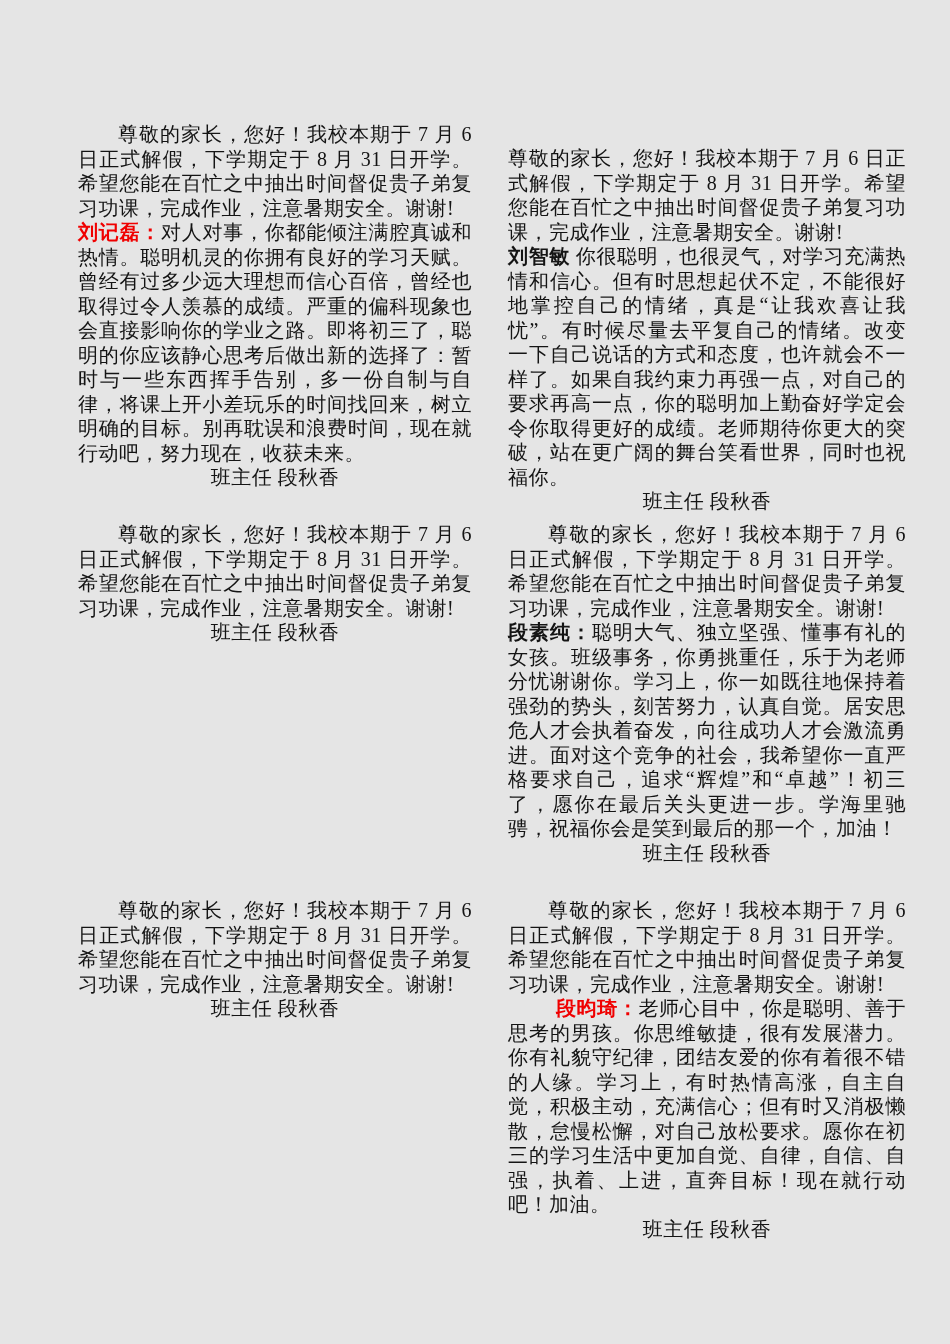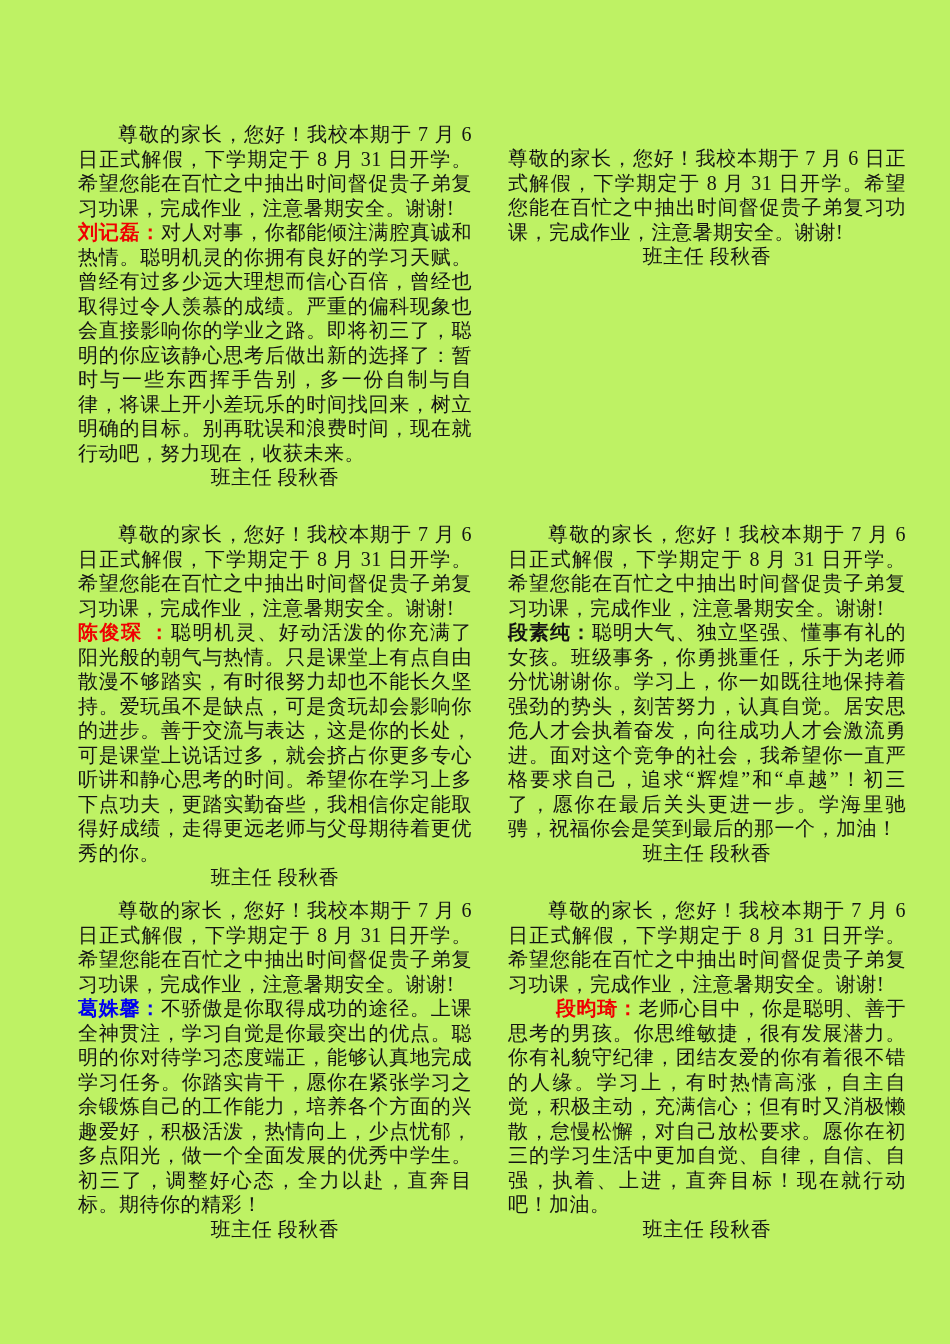--- a/index.html
+++ b/index.html
@@ -4,21 +4,21 @@
 <style>
   html, body {
     margin: 0;
     padding: 0;
     background: #ffffff;
   }
   .page {
     position: relative;
     width: 950px;
     height: 1344px;
-    background: #bef264;
+    background: #e5e5e5;
     overflow: hidden;
     font-family: "Liberation Serif", "DejaVu Serif", serif;
     color: #141414;
   }
   .note {
     position: absolute;
     font-size: 20px;
     line-height: 24.5px;
     text-align: justify;
     letter-spacing: 0.5px;
@@ -47,38 +47,37 @@
 <div class="page">
 
   <div class="note b1">
     <p class="greeting indent">尊敬的家长，您好！我校本期于 7 月 6 日正式解假，下学期定于 8 月 31 日开学。希望您能在百忙之中抽出时间督促贵子弟复习功课，完成作业，注意暑期安全。谢谢!</p>
     <p class="body"><span class="name" style="color: rgb(240, 0, 0);">刘记磊：</span><span>对人对事，你都能倾注满腔真诚和热情。聪明机灵的你拥有良好的学习天赋。曾经有过多少远大理想而信心百倍，曾经也取得过令人羡慕的成绩。严重的偏科现象也会直接影响你的学业之路。即将初三了，聪明的你应该静心思考后做出新的选择了：暂时与一些东西挥手告别，多一份自制与自律，将课上开小差玩乐的时间找回来，树立明确的目标。别再耽误和浪费时间，现在就行动吧，努力现在，收获未来。</span></p>
     <p class="signature">班主任 段秋香</p>
   </div>
 
   <div class="note b2">
     <p class="greeting">尊敬的家长，您好！我校本期于 7 月 6 日正式解假，下学期定于 8 月 31 日开学。希望您能在百忙之中抽出时间督促贵子弟复习功课，完成作业，注意暑期安全。谢谢!</p>
+    <p class="body"><span class="name" style="color: rgb(20, 20, 20);">刘智敏 </span><span>你很聪明，也很灵气，对学习充满热情和信心。但有时思想起伏不定，不能很好地掌控自己的情绪，真是“让我欢喜让我忧”。有时候尽量去平复自己的情绪。改变一下自己说话的方式和态度，也许就会不一样了。如果自我约束力再强一点，对自己的要求再高一点，你的聪明加上勤奋好学定会令你取得更好的成绩。老师期待你更大的突破，站在更广阔的舞台笑看世界，同时也祝福你。</span></p>
     <p class="signature">班主任 段秋香</p>
   </div>
 
   <div class="note b3">
     <p class="greeting indent">尊敬的家长，您好！我校本期于 7 月 6 日正式解假，下学期定于 8 月 31 日开学。希望您能在百忙之中抽出时间督促贵子弟复习功课，完成作业，注意暑期安全。谢谢!</p>
-    <p class="body"><span class="name" style="color: rgb(240, 0, 0);">陈俊琛 ：</span><span>聪明机灵、好动活泼的你充满了阳光般的朝气与热情。只是课堂上有点自由散漫不够踏实，有时很努力却也不能长久坚持。爱玩虽不是缺点，可是贪玩却会影响你的进步。善于交流与表达，这是你的长处，可是课堂上说话过多，就会挤占你更多专心听讲和静心思考的时间。希望你在学习上多下点功夫，更踏实勤奋些，我相信你定能取得好成绩，走得更远老师与父母期待着更优秀的你。</span></p>
     <p class="signature">班主任 段秋香</p>
   </div>
 
   <div class="note b4">
     <p class="greeting indent">尊敬的家长，您好！我校本期于 7 月 6 日正式解假，下学期定于 8 月 31 日开学。希望您能在百忙之中抽出时间督促贵子弟复习功课，完成作业，注意暑期安全。谢谢!</p>
     <p class="body"><span class="name" style="color: rgb(20, 20, 20); margin-top: 14px;">段素纯：</span><span>聪明大气、独立坚强、懂事有礼的女孩。班级事务，你勇挑重任，乐于为老师分忧谢谢你。学习上，你一如既往地保持着强劲的势头，刻苦努力，认真自觉。居安思危人才会执着奋发，向往成功人才会激流勇进。面对这个竞争的社会，我希望你一直严格要求自己，追求“辉煌”和“卓越”！初三了，愿你在最后关头更进一步。学海里驰骋，祝福你会是笑到最后的那一个，加油！</span></p>
     <p class="signature">班主任 段秋香</p>
   </div>
 
   <div class="note b5">
     <p class="greeting indent">尊敬的家长，您好！我校本期于 7 月 6 日正式解假，下学期定于 8 月 31 日开学。希望您能在百忙之中抽出时间督促贵子弟复习功课，完成作业，注意暑期安全。谢谢!</p>
-    <p class="body"><span class="name" style="color: rgb(0, 0, 240);">葛姝馨：</span><span>不骄傲是你取得成功的途径。上课全神贯注，学习自觉是你最突出的优点。聪明的你对待学习态度端正，能够认真地完成学习任务。你踏实肯干，愿你在紧张学习之余锻炼自己的工作能力，培养各个方面的兴趣爱好，积极活泼，热情向上，少点忧郁，多点阳光，做一个全面发展的优秀中学生。初三了，调整好心态，全力以赴，直奔目标。期待你的精彩！</span></p>
     <p class="signature">班主任 段秋香</p>
   </div>
 
   <div class="note b6">
     <p class="greeting indent">尊敬的家长，您好！我校本期于 7 月 6 日正式解假，下学期定于 8 月 31 日开学。希望您能在百忙之中抽出时间督促贵子弟复习功课，完成作业，注意暑期安全。谢谢!</p>
     <p class="body"><span class="name" style="color: rgb(240, 0, 0); margin-left: 48px;">段昀琦：</span><span>老师心目中，你是聪明、善于思考的男孩。你思维敏捷，很有发展潜力。你有礼貌守纪律，团结友爱的你有着很不错的人缘。学习上，有时热情高涨，自主自觉，积极主动，充满信心；但有时又消极懒散，怠慢松懈，对自己放松要求。愿你在初三的学习生活中更加自觉、自律，自信、自强，执着、上进，直奔目标！现在就行动吧！加油。</span></p>
     <p class="signature">班主任 段秋香</p>
   </div>
 
 </div>

